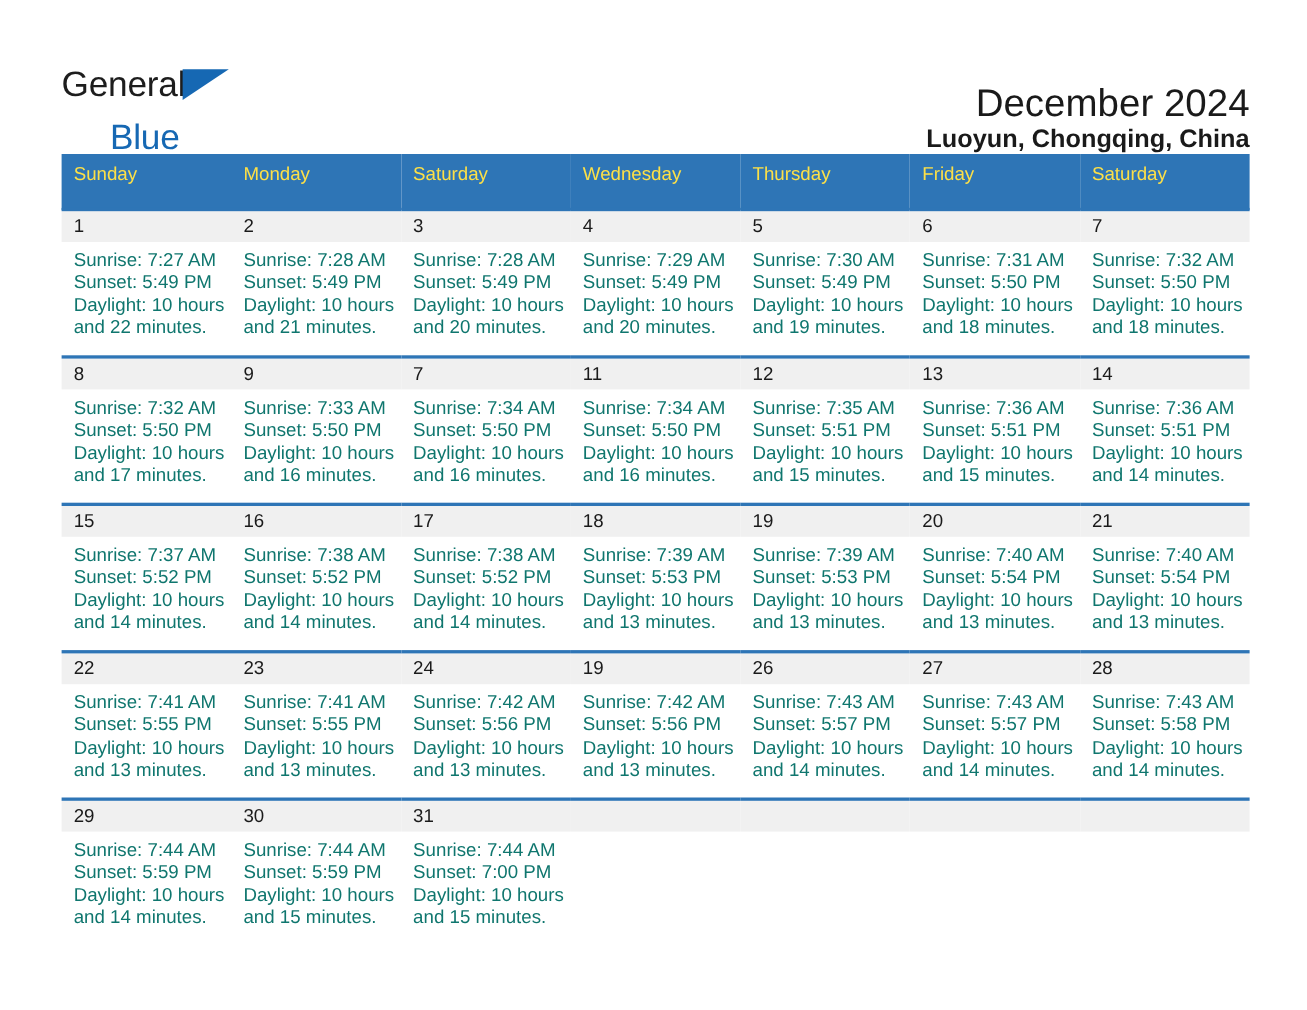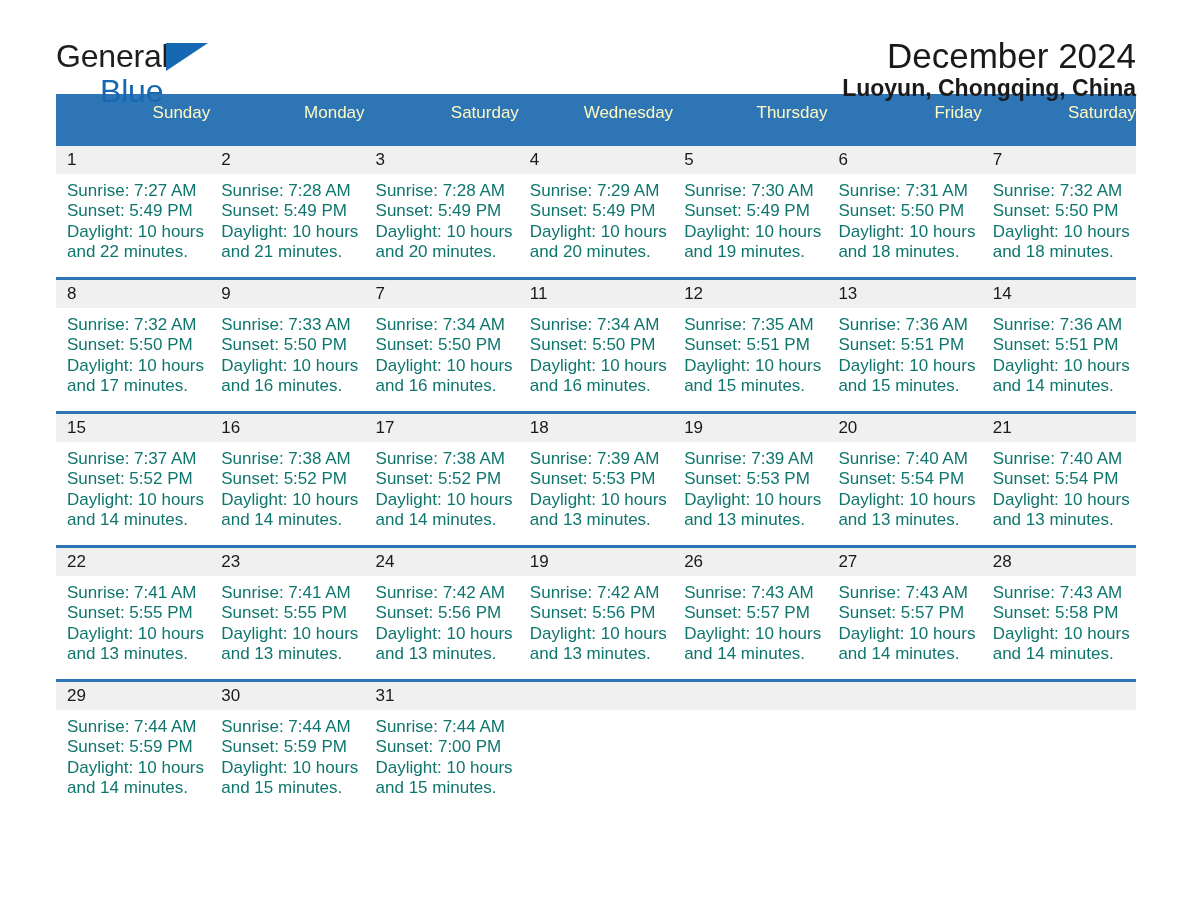--- a/index.html
+++ b/index.html
@@ -18,24 +18,24 @@
   .page {
     position: relative;
     width: 1188px;
     height: 918px;
     padding: 0;
   }
 
   
   .header {
     display: flex;
-    align-items: center;
+    align-items: flex-end;
     justify-content: space-between;
     padding: 46px 52px 0 56px;
-    height: 94px;
+    height: 140px;
   }
   .brand {
     position: relative;
     width: 170px;
     padding-top: 6px;
   }
   .brand-row1 {
     display: flex;
     align-items: flex-start;
     line-height: 1;
@@ -48,21 +48,21 @@
   }
   .brand-triangle {
     width: 0;
     height: 0;
     margin-left: -2px;
     margin-top: 3px;
     border-left: 42px solid #1668b3;
     border-bottom: 28px solid transparent;
   }
   .brand-row2 {
-    margin-top: 3px;
+    margin-top: 16px;
     padding-left: 44px;
     line-height: 1;
   }
   .brand-blue {
     font-size: 32px;
     color: #1668b3;
     letter-spacing: -0.2px;
   }
 
   .titles {
@@ -91,24 +91,24 @@
   }
   table.cal {
     border-collapse: collapse;
     table-layout: fixed;
     width: 1080px;
   }
   table.cal col { width: 154.28px; }
 
   thead th {
     background: #2e75b6;
-    color: #fef9c3;
+    color: #fde047;
     font-size: 17px;
     font-weight: normal;
-    text-align: right;
+    text-align: left;
     padding: 9px 0 20px 11px;
     height: 37px;
     vertical-align: middle;
   }
 
   tbody tr.week {
     border-top: 3px solid #2e75b6;
   }
   tbody td.day {
     vertical-align: top;

